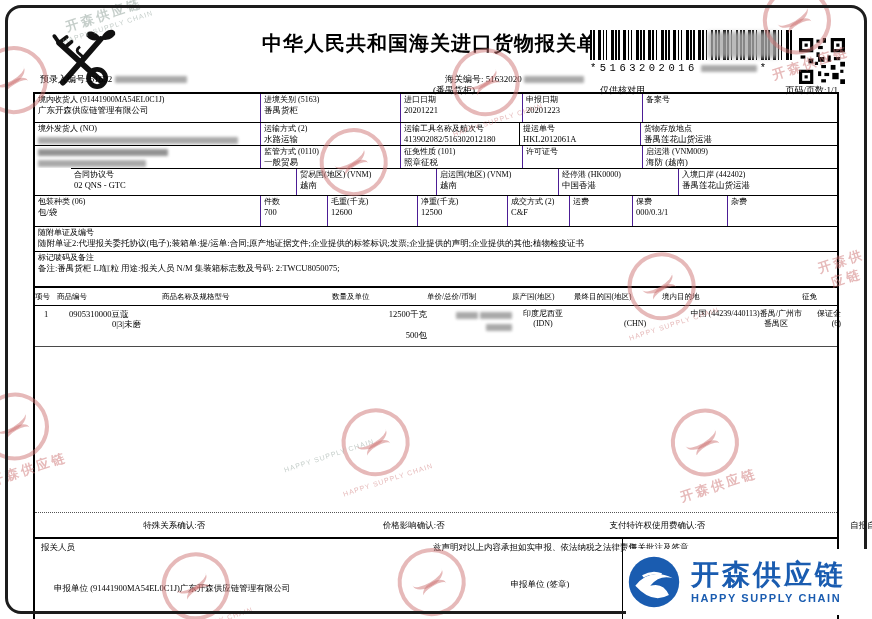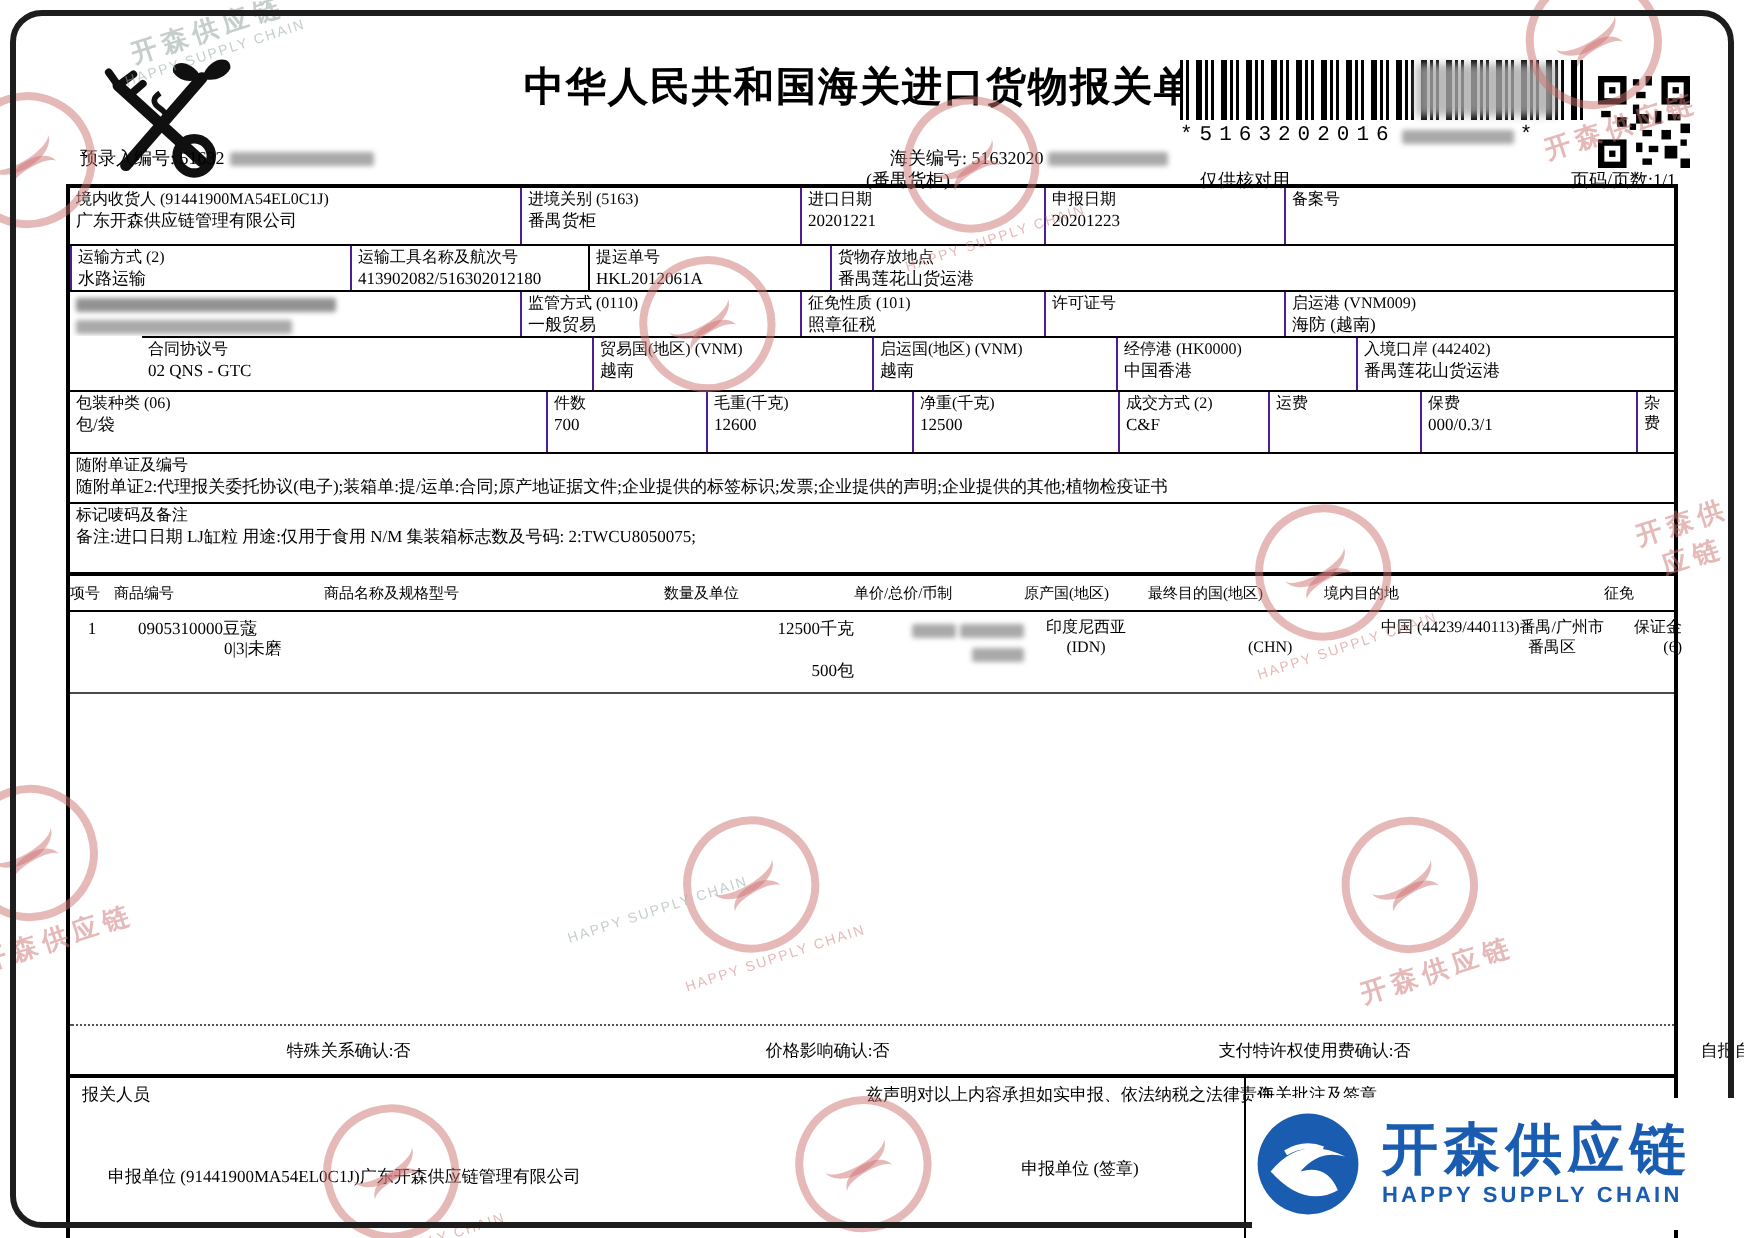--- a/index.html
+++ b/index.html
@@ -32,21 +32,21 @@
   
   .form{position:absolute;left:33px;top:92px;width:806px;border:2px solid #000;background:transparent;
         z-index:2;box-sizing:border-box;font-size:8px;line-height:10px;}
   .row{display:flex;border-top:1px solid #000;}
   .row.first{border-top:none;}
   .cell{border-left:1px solid #4c1d95;padding:1px 3px;box-sizing:border-box;overflow:hidden;flex:none;}
   .cell.fc{border-left:none;}
   .cell.grow{flex:1;}
   .lbl{display:block;font-size:8px;}
   .val{display:block;font-size:8.5px;}
-  .hA{height:28px;} .hB{height:22px;} .hC{height:22px;} .hD{height:26px;margin-left:36px;} .hE{height:30px;gap:13px;}
+  .hA{height:28px;} .hB{height:22px;} .hC{height:22px;} .hD{height:26px;margin-left:36px;} .hE{height:30px;}
   .full{width:100%;}
   
   .goods-header{display:flex;border-top:2px solid #000;border-bottom:1px solid #000;height:17px;
                 align-items:center;font-size:7.5px;}
   .gh{flex:none;}
   .goods-body{position:relative;height:206px;}
   .item-row{display:flex;font-size:8.5px;}
   .gc{flex:none;box-sizing:border-box;padding-top:3px;}
   .sep{position:absolute;left:0;right:0;top:40px;border-top:1px solid #4a4a4a;}
   .confirm{display:flex;border-top:1px dotted #555;height:24px;align-items:center;font-size:8.5px;}
@@ -222,20 +222,24 @@
         <span class="lbl">申报日期</span>
         <span class="val">20201223</span>
       </div>
       <div class="cell grow">
         <span class="lbl">备案号</span>
         <span class="val"></span>
       </div>
     </div>
 
     <div class="row hB">
+      <div class="cell fc" style="width:225px">
+        <span class="lbl">境外发货人 (NO)</span>
+        <span class="val"><span class="redact" style="width:200px"></span></span>
+      </div>
       <div class="cell" style="width:140px">
         <span class="lbl">运输方式 (2)</span>
         <span class="val">水路运输</span>
       </div>
       <div class="cell" style="width:242px">
         <span class="lbl">运输工具名称及航次号</span>
         <span class="val">413902082/516302012180</span>
       </div>
       <div class="cell" style="width:0px;padding:0;border-left:none"></div>
       <div class="cell" style="width:0px;margin-left:-123px;border-left:1px solid #000;height:22px;padding:0"></div>
@@ -333,21 +337,21 @@
     <div class="row" style="height:24px">
       <div class="cell fc full">
         <span class="lbl">随附单证及编号</span>
         <span class="val">随附单证2:代理报关委托协议(电子);装箱单:提/运单:合同;原产地证据文件;企业提供的标签标识;发票;企业提供的声明;企业提供的其他;植物检疫证书</span>
       </div>
     </div>
 
     <div class="row" style="height:34px">
       <div class="cell fc full">
         <span class="lbl">标记唛码及备注</span>
-        <span class="val">备注:进口日期 LJ缸粒 用途:仅用于食用 N/M  集装箱标志数及号码: 2:TWCU8050075;</span>
+        <span class="val">备注:番禺货柜 LJ缸粒 用途:报关人员 N/M  集装箱标志数及号码: 2:TWCU8050075;</span>
       </div>
     </div>
 
     <div class="goods-header">
       <span class="gh" style="width:22px">项号</span>
       <span class="gh" style="width:105px">商品编号</span>
       <span class="gh" style="width:170px">商品名称及规格型号</span>
       <span class="gh" style="width:95px">数量及单位</span>
       <span class="gh" style="width:85px">单价/总价/币制</span>
       <span class="gh" style="width:62px">原产国(地区)</span>

